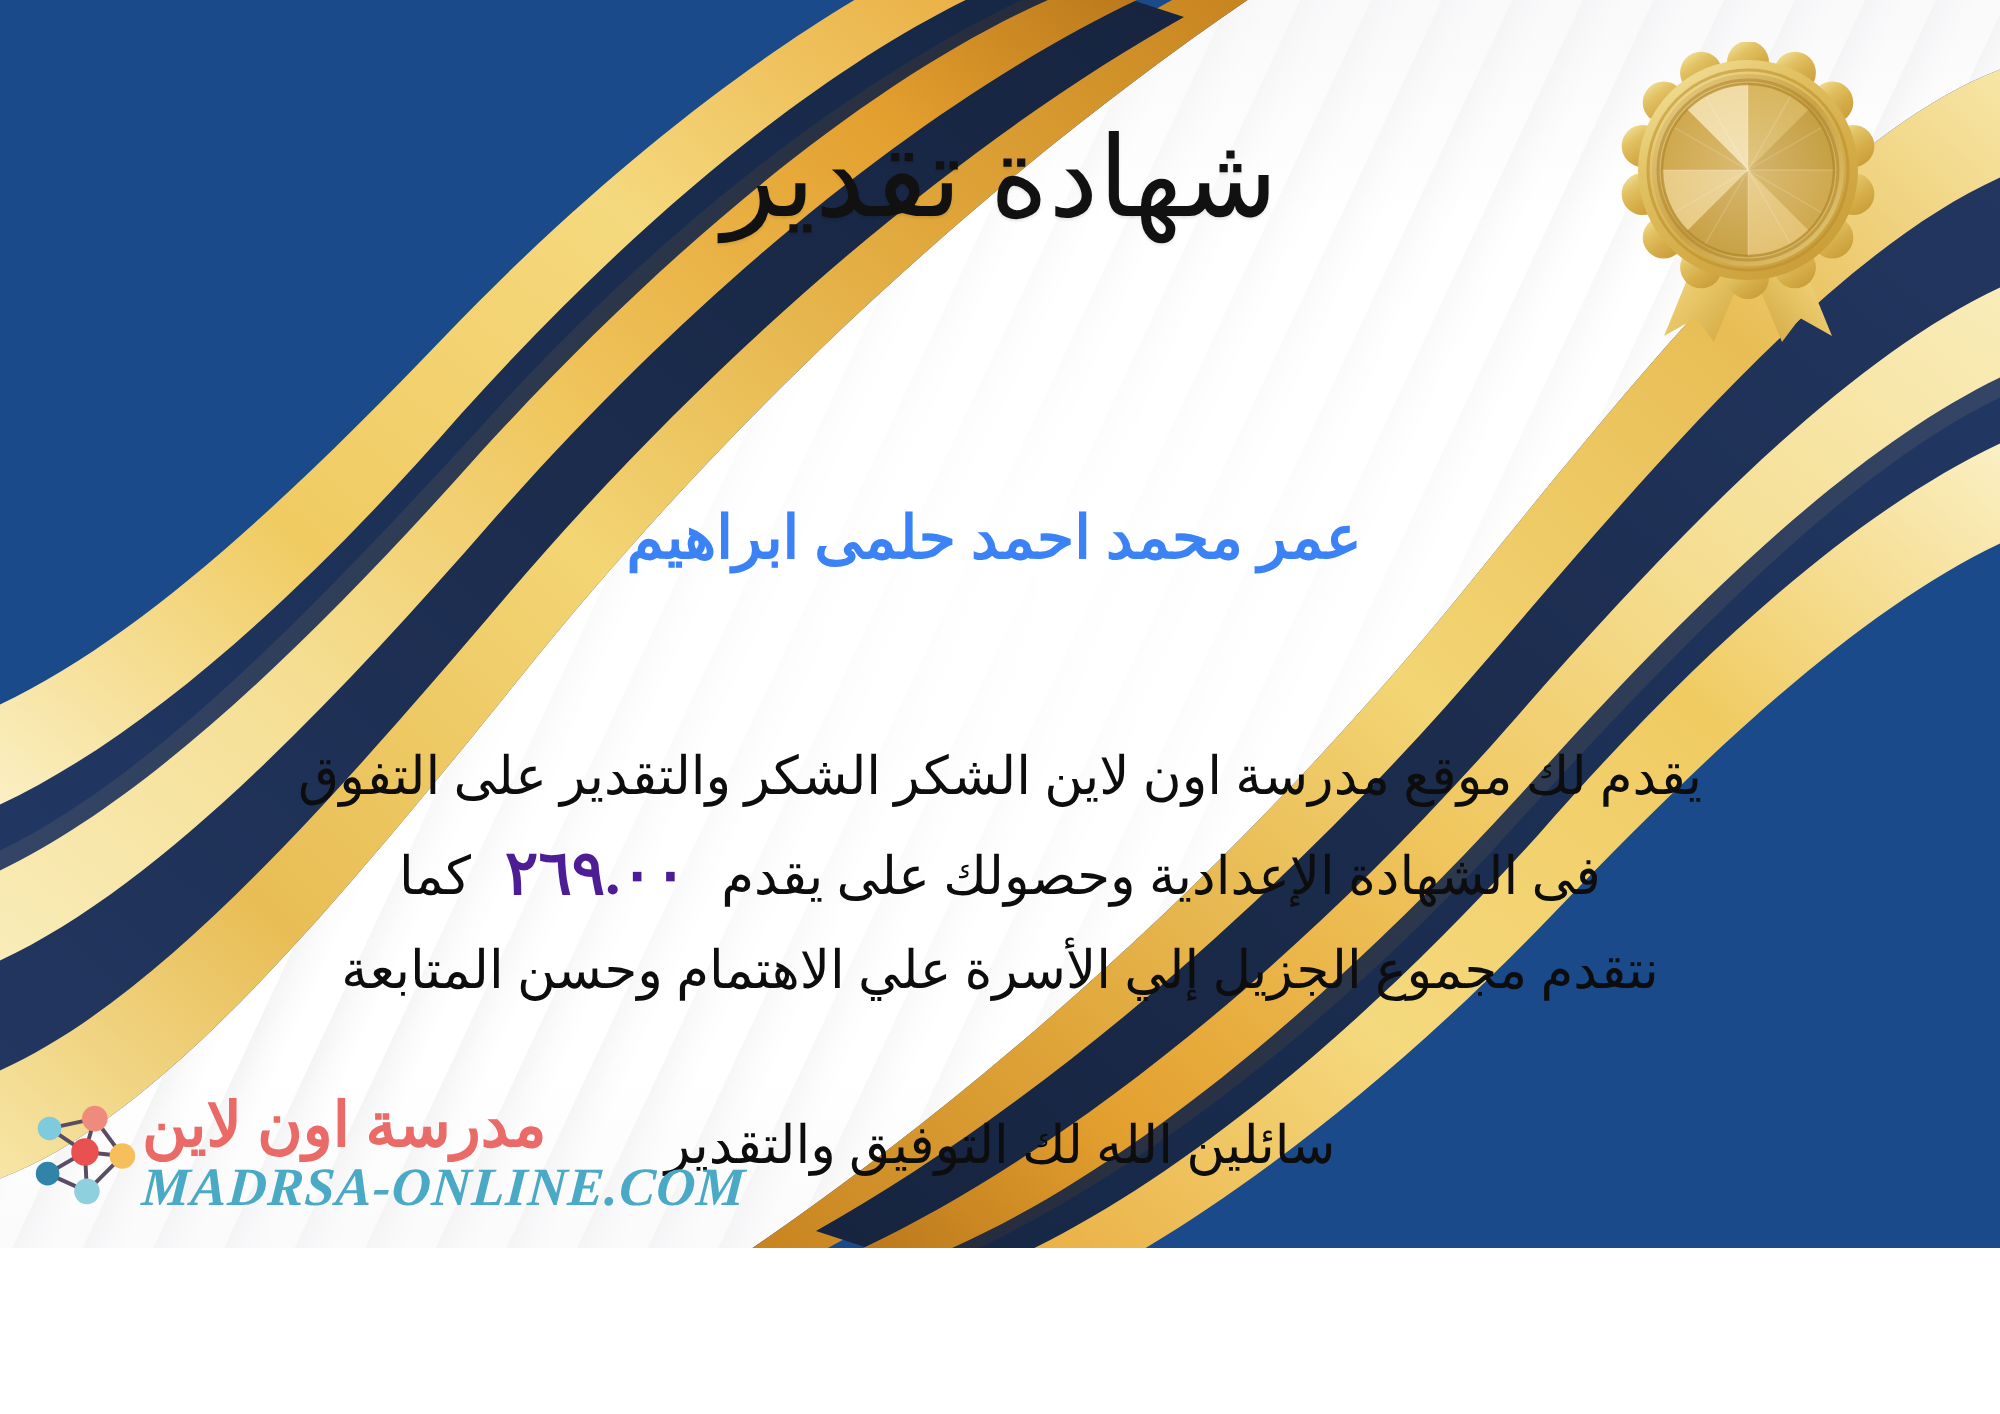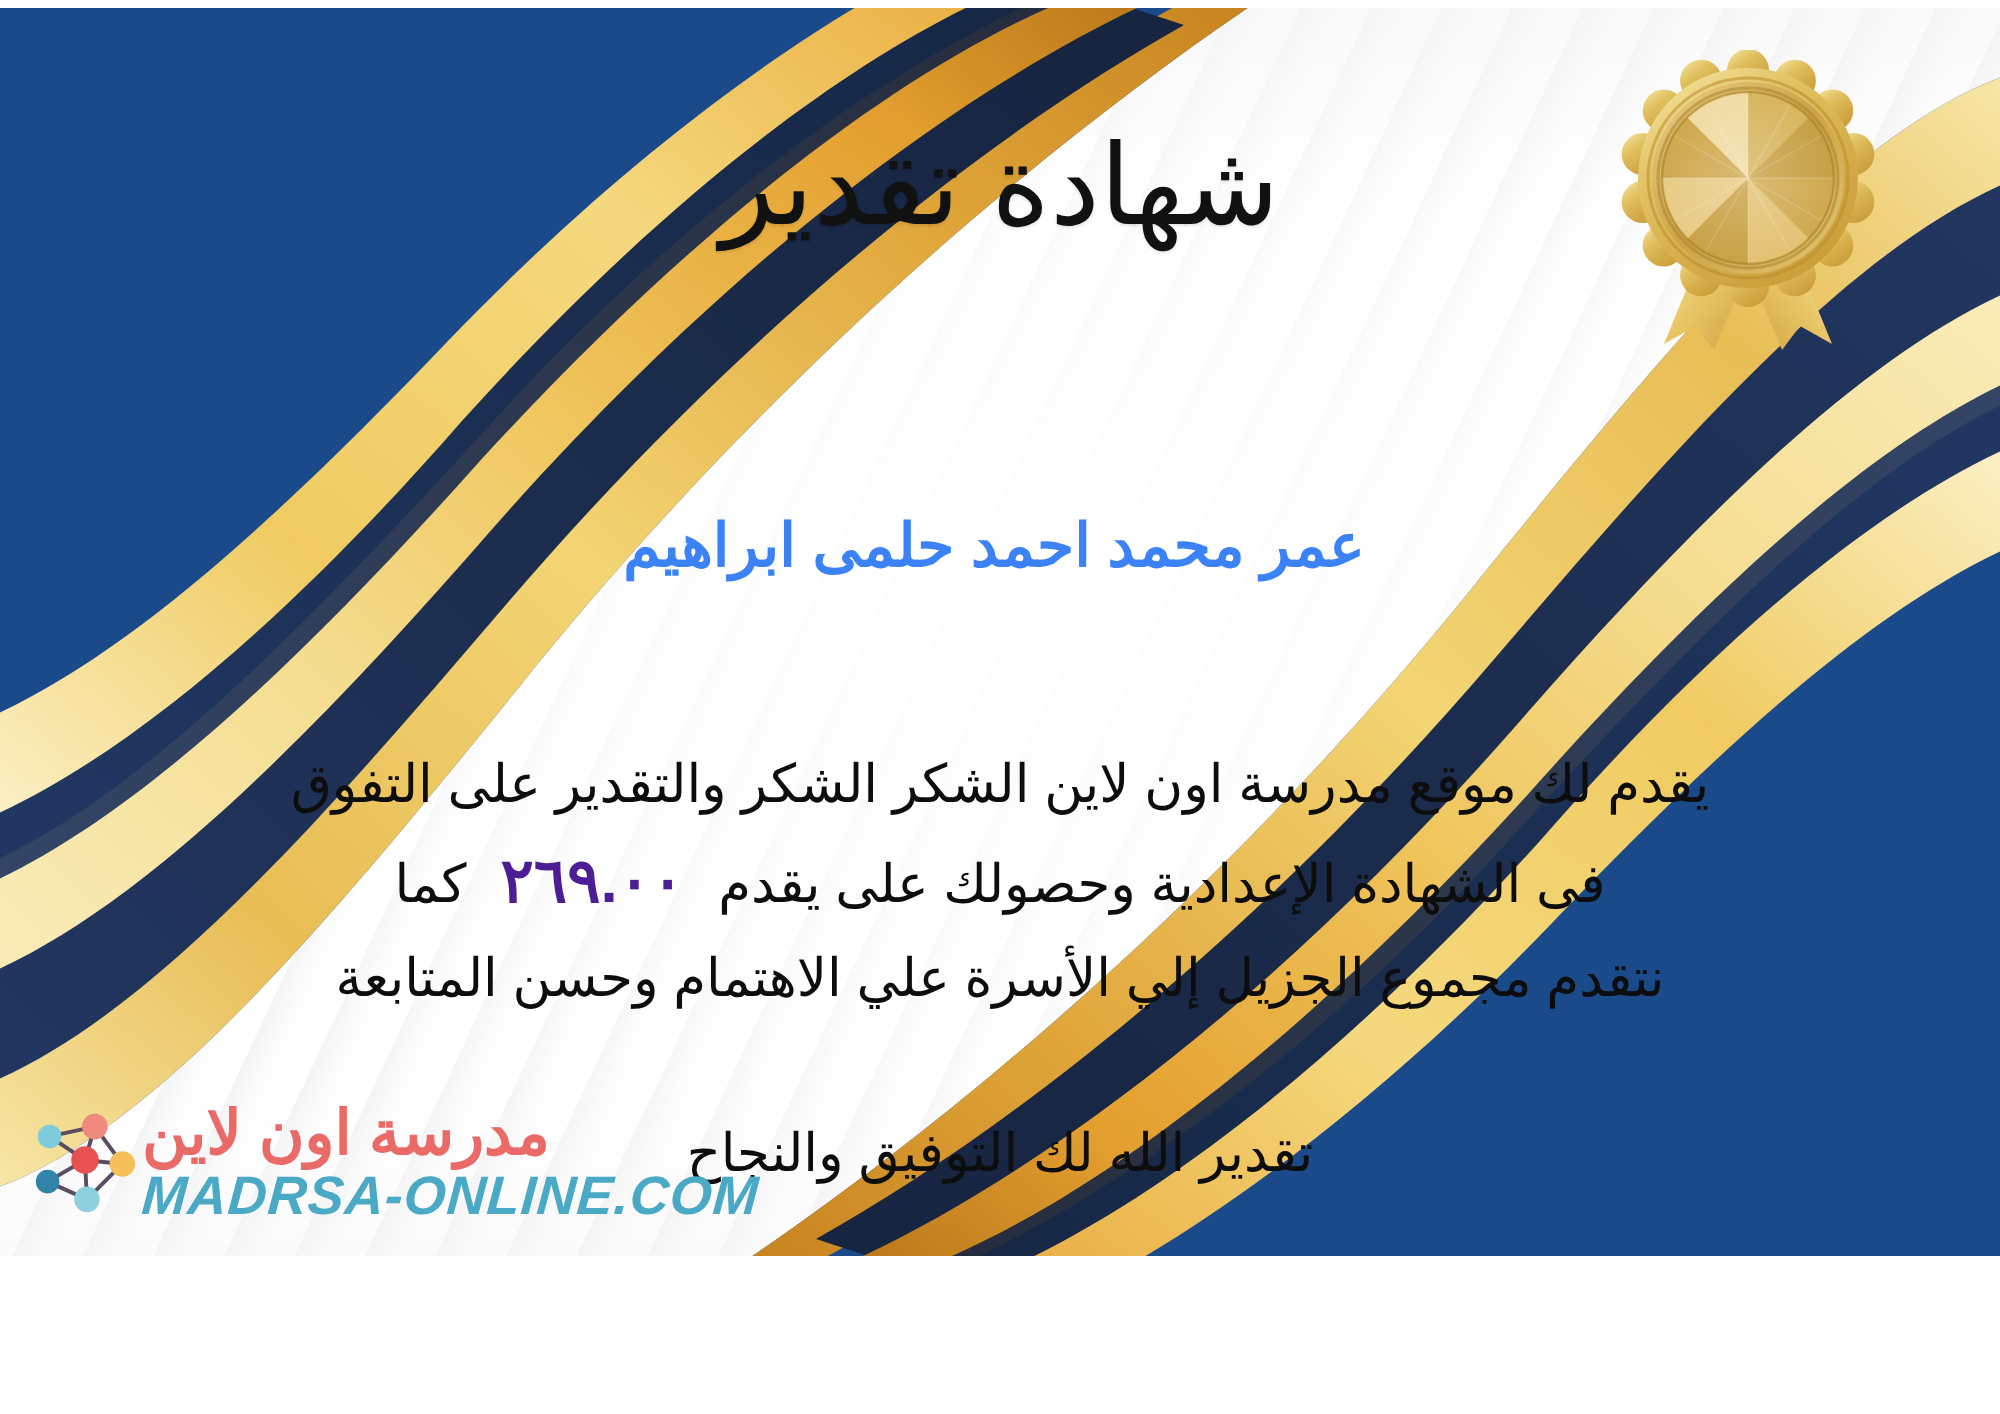--- a/index.html
+++ b/index.html
@@ -5,22 +5,21 @@
 <style>
   html,body{margin:0;padding:0;background:#fff;}
   *{box-sizing:border-box;}
 
   .certificate{
     position:relative;
     width:2000px;
     height:1248px;
     overflow:hidden;
     background:#ffffff;
-    font-family:Liberation Sans, sans-serif;
-    margin-top:8px;
+    font-family:Liberation Serif, serif;
   }
 
   
   .paper-bg{
     position:absolute;inset:0;
     background:
       repeating-linear-gradient(
         115deg,
         #ffffff 0px,
         #ffffff 26px,
@@ -353,21 +352,21 @@
 
       <p class="body-line line2">
         <span>فى الشهادة الإعدادية وحصولك على يقدم</span>
         <span class="grade-value">٢٦٩.٠٠</span>
         <span>كما</span>
       </p>
 
       <p class="body-line">نتقدم  مجموع الجزيل إلي الأسرة علي الاهتمام وحسن المتابعة</p>
     </div>
 
-    <div class="closing-line">تقدير الله لك التوفيق  والنجاح</div>
+    <div class="closing-line">سائلين الله لك التوفيق  والتقدير</div>
   </div>
 
   <div class="brand">
     <div class="brand-mark">
       <svg viewBox="0 0 120 120">
         <g stroke="#5a4d63" stroke-width="4" stroke-linecap="round">
           <line x1="26" y1="34" x2="72" y2="24"></line>
           <line x1="26" y1="34" x2="62" y2="58"></line>
           <line x1="72" y1="24" x2="62" y2="58"></line>
           <line x1="62" y1="58" x2="100" y2="62"></line>

